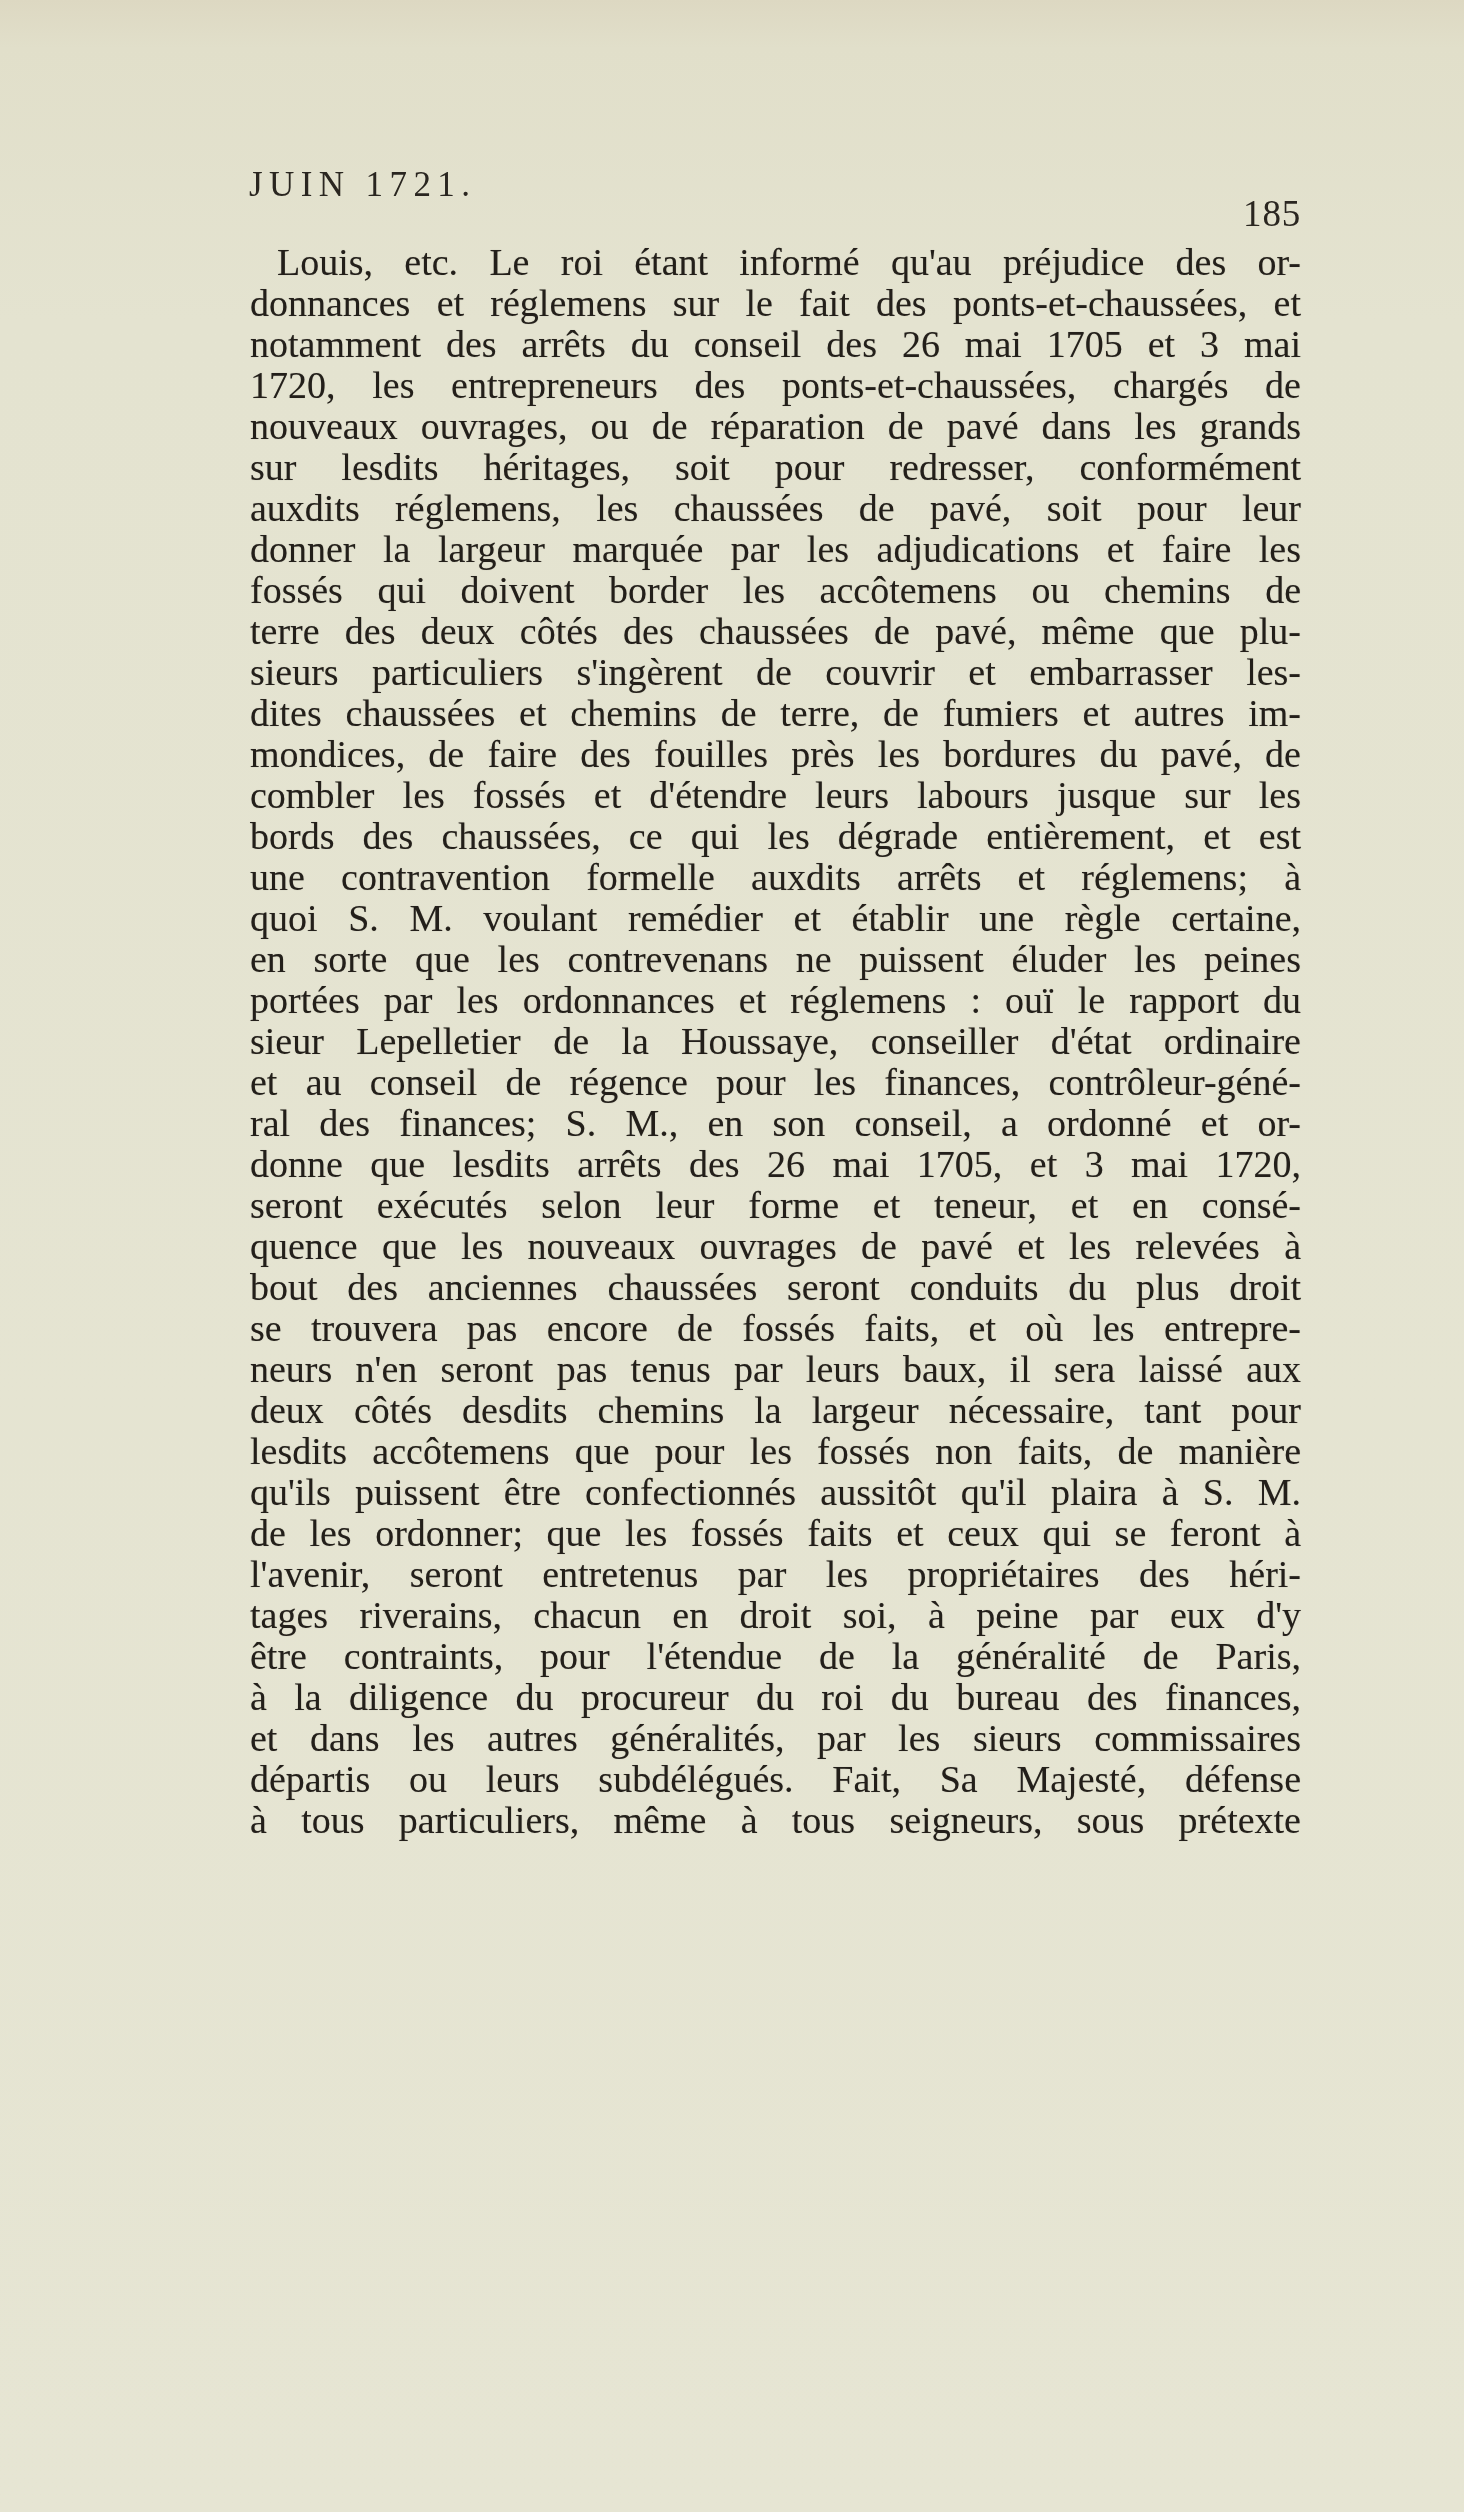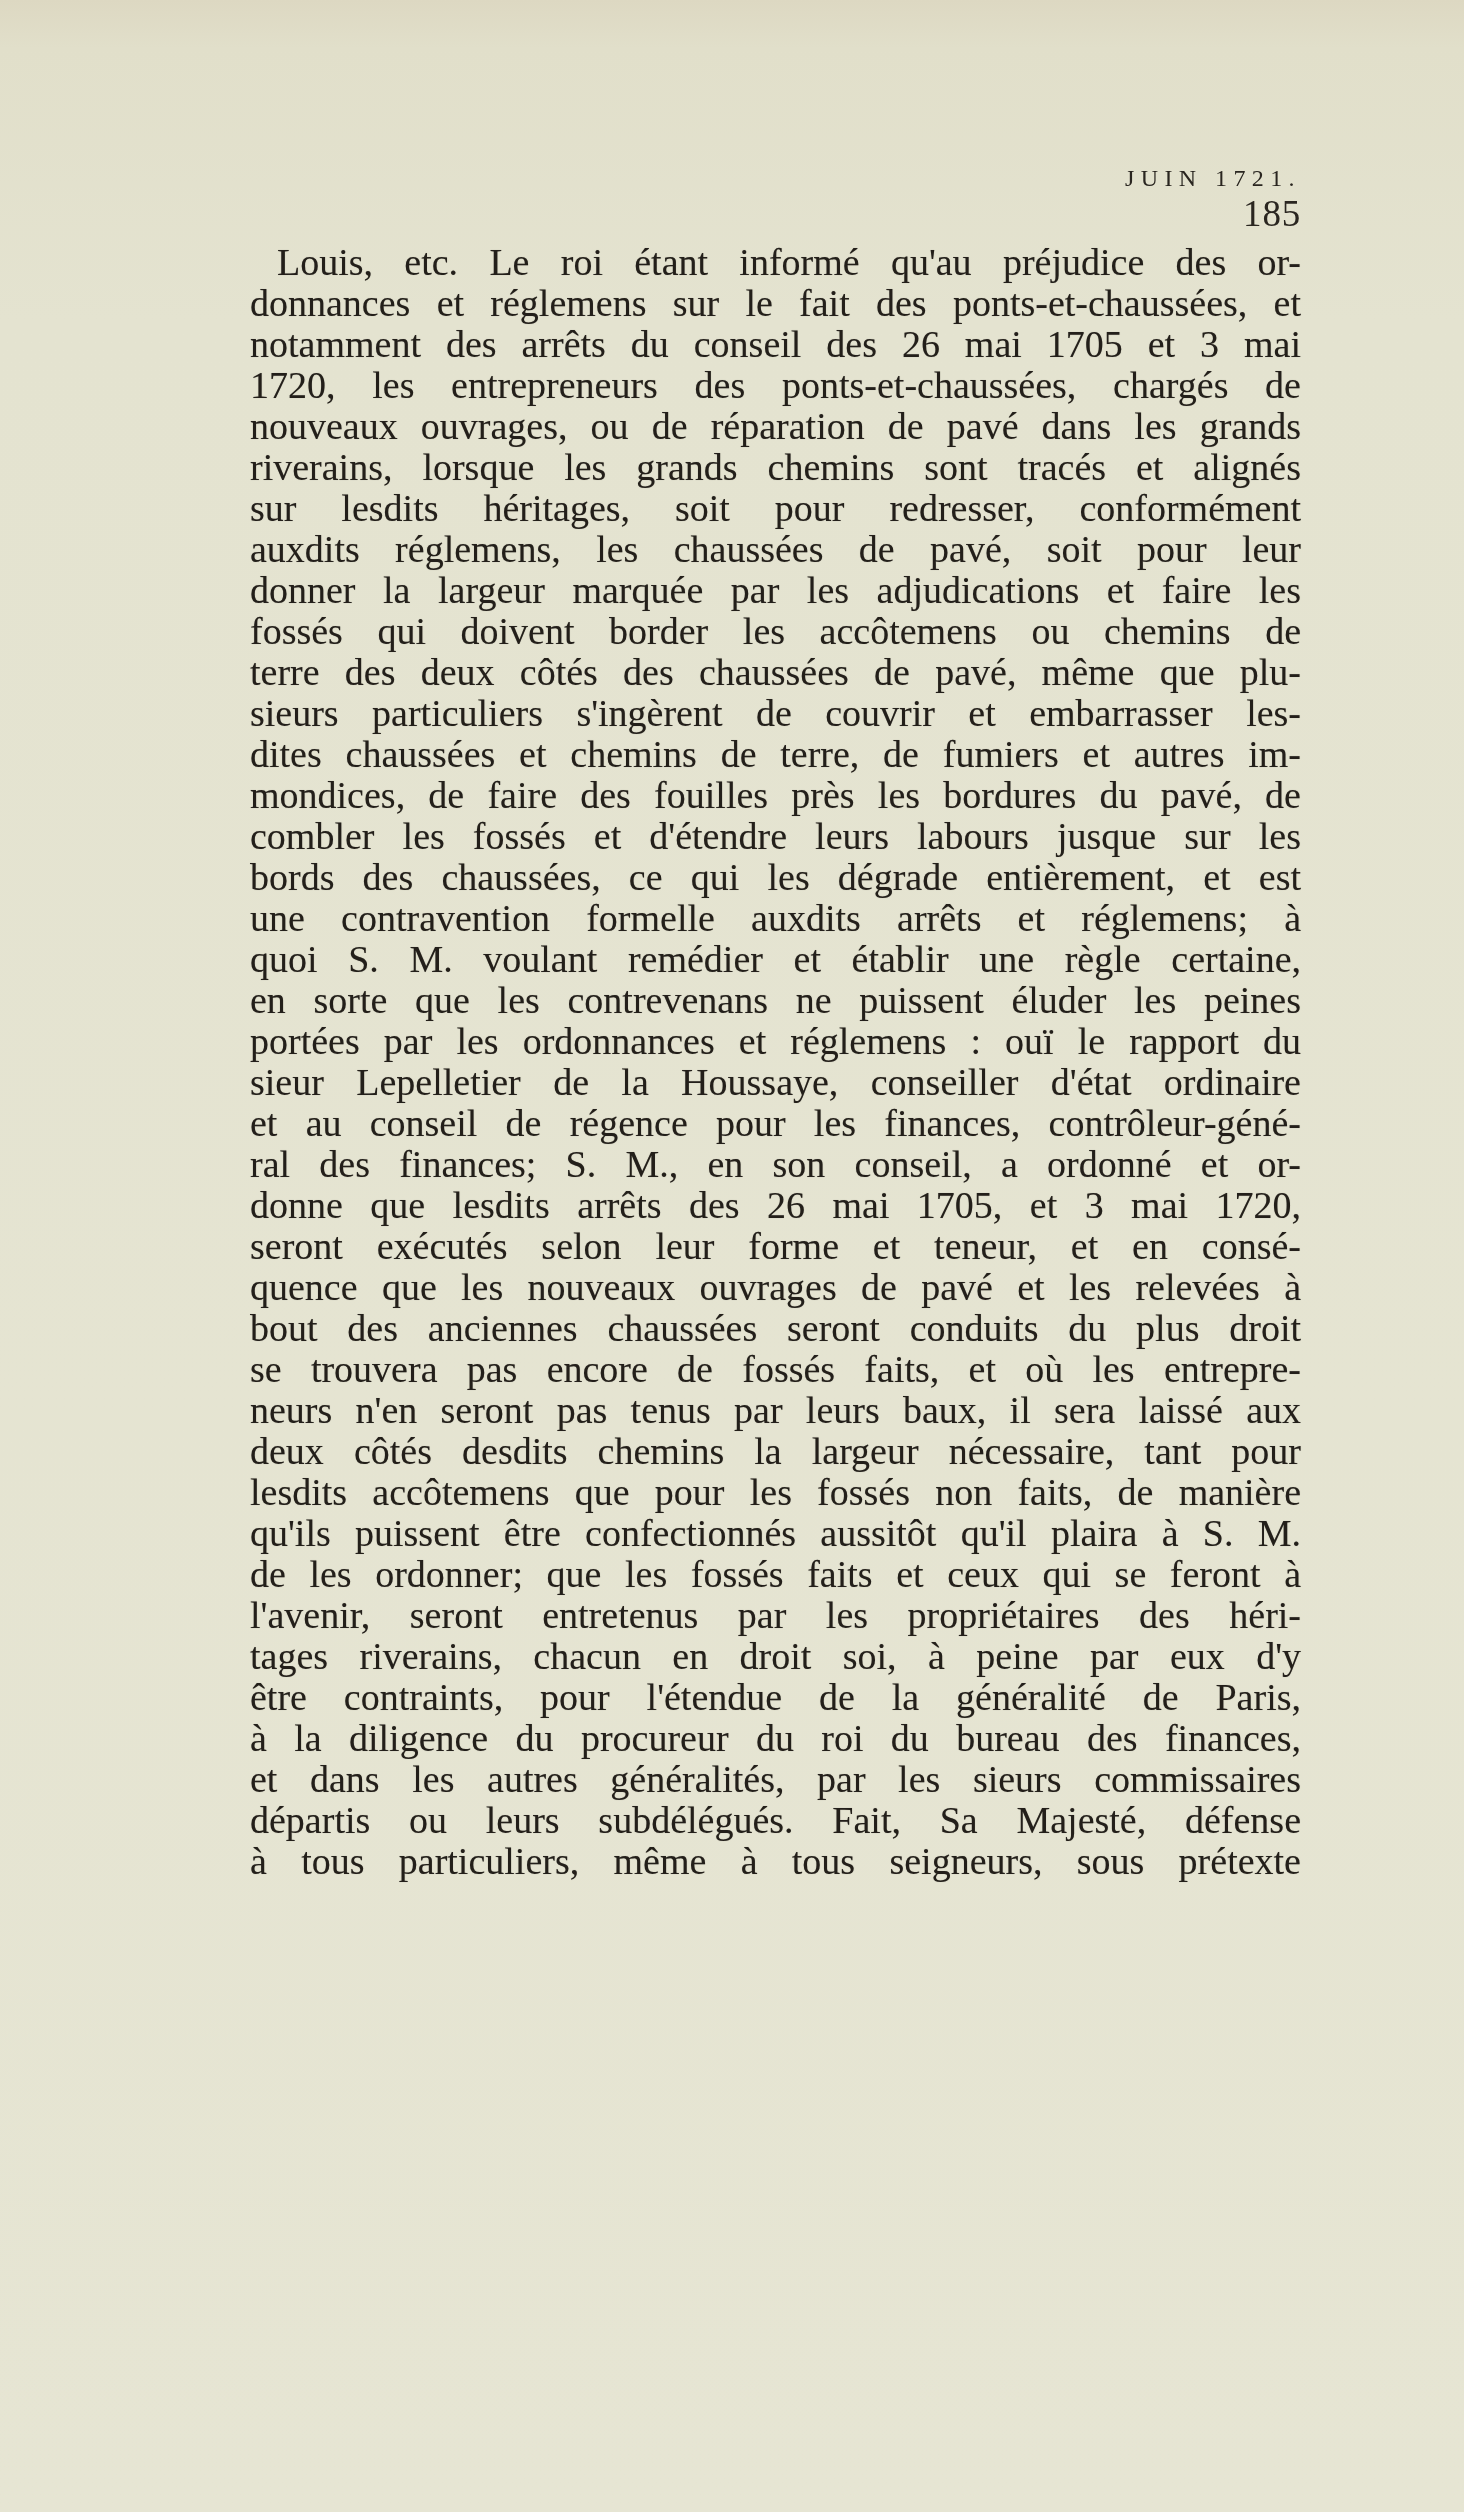--- a/index.html
+++ b/index.html
@@ -25,22 +25,22 @@
       top: 160px;
       left: 249px;
       width: 1052px;
       height: 48px;
       font-family: "Liberation Serif", "DejaVu Serif", serif;
       color: #2a2620;
     }
     .running-title {
       position: absolute;
       left: 0; right: 0;
-      text-align: right;
-      font-size: 24px;
+      text-align: left;
+      font-size: 35px;
       letter-spacing: 6.4px;
       top: 4.8px;
     }
     .page-number {
       position: absolute;
       right: 0;
       top: 0;
       font-size: 37px;
       letter-spacing: 0.8px;
       margin-top: 32px;
@@ -77,21 +77,20 @@
     <span class="running-title">JUIN 1721.</span>
     <span class="page-number">185</span>
   </div>
 
   <div class="body-text">
     <span class="line first">Louis, etc. Le roi étant informé qu'au préjudice des or-</span>
     <span class="line">donnances et réglemens sur le fait des ponts-et-chaussées, et</span>
     <span class="line">notamment des arrêts du conseil des 26 mai 1705 et 3 mai</span>
     <span class="line">1720, les entrepreneurs des ponts-et-chaussées, chargés de</span>
     <span class="line">nouveaux ouvrages, ou de réparation de pavé dans les grands</span>
-    <span class="line">riverains, lorsque les grands chemins sont tracés et alignés</span>
     <span class="line">sur lesdits héritages, soit pour redresser, conformément</span>
     <span class="line">auxdits réglemens, les chaussées de pavé, soit pour leur</span>
     <span class="line">donner la largeur marquée par les adjudications et faire les</span>
     <span class="line">fossés qui doivent border les accôtemens ou chemins de</span>
     <span class="line">terre des deux côtés des chaussées de pavé, même que plu-</span>
     <span class="line">sieurs particuliers s'ingèrent de couvrir et embarrasser les-</span>
     <span class="line">dites chaussées et chemins de terre, de fumiers et autres im-</span>
     <span class="line">mondices, de faire des fouilles près les bordures du pavé, de</span>
     <span class="line">combler les fossés et d'étendre leurs labours jusque sur les</span>
     <span class="line">bords des chaussées, ce qui les dégrade entièrement, et est</span>

